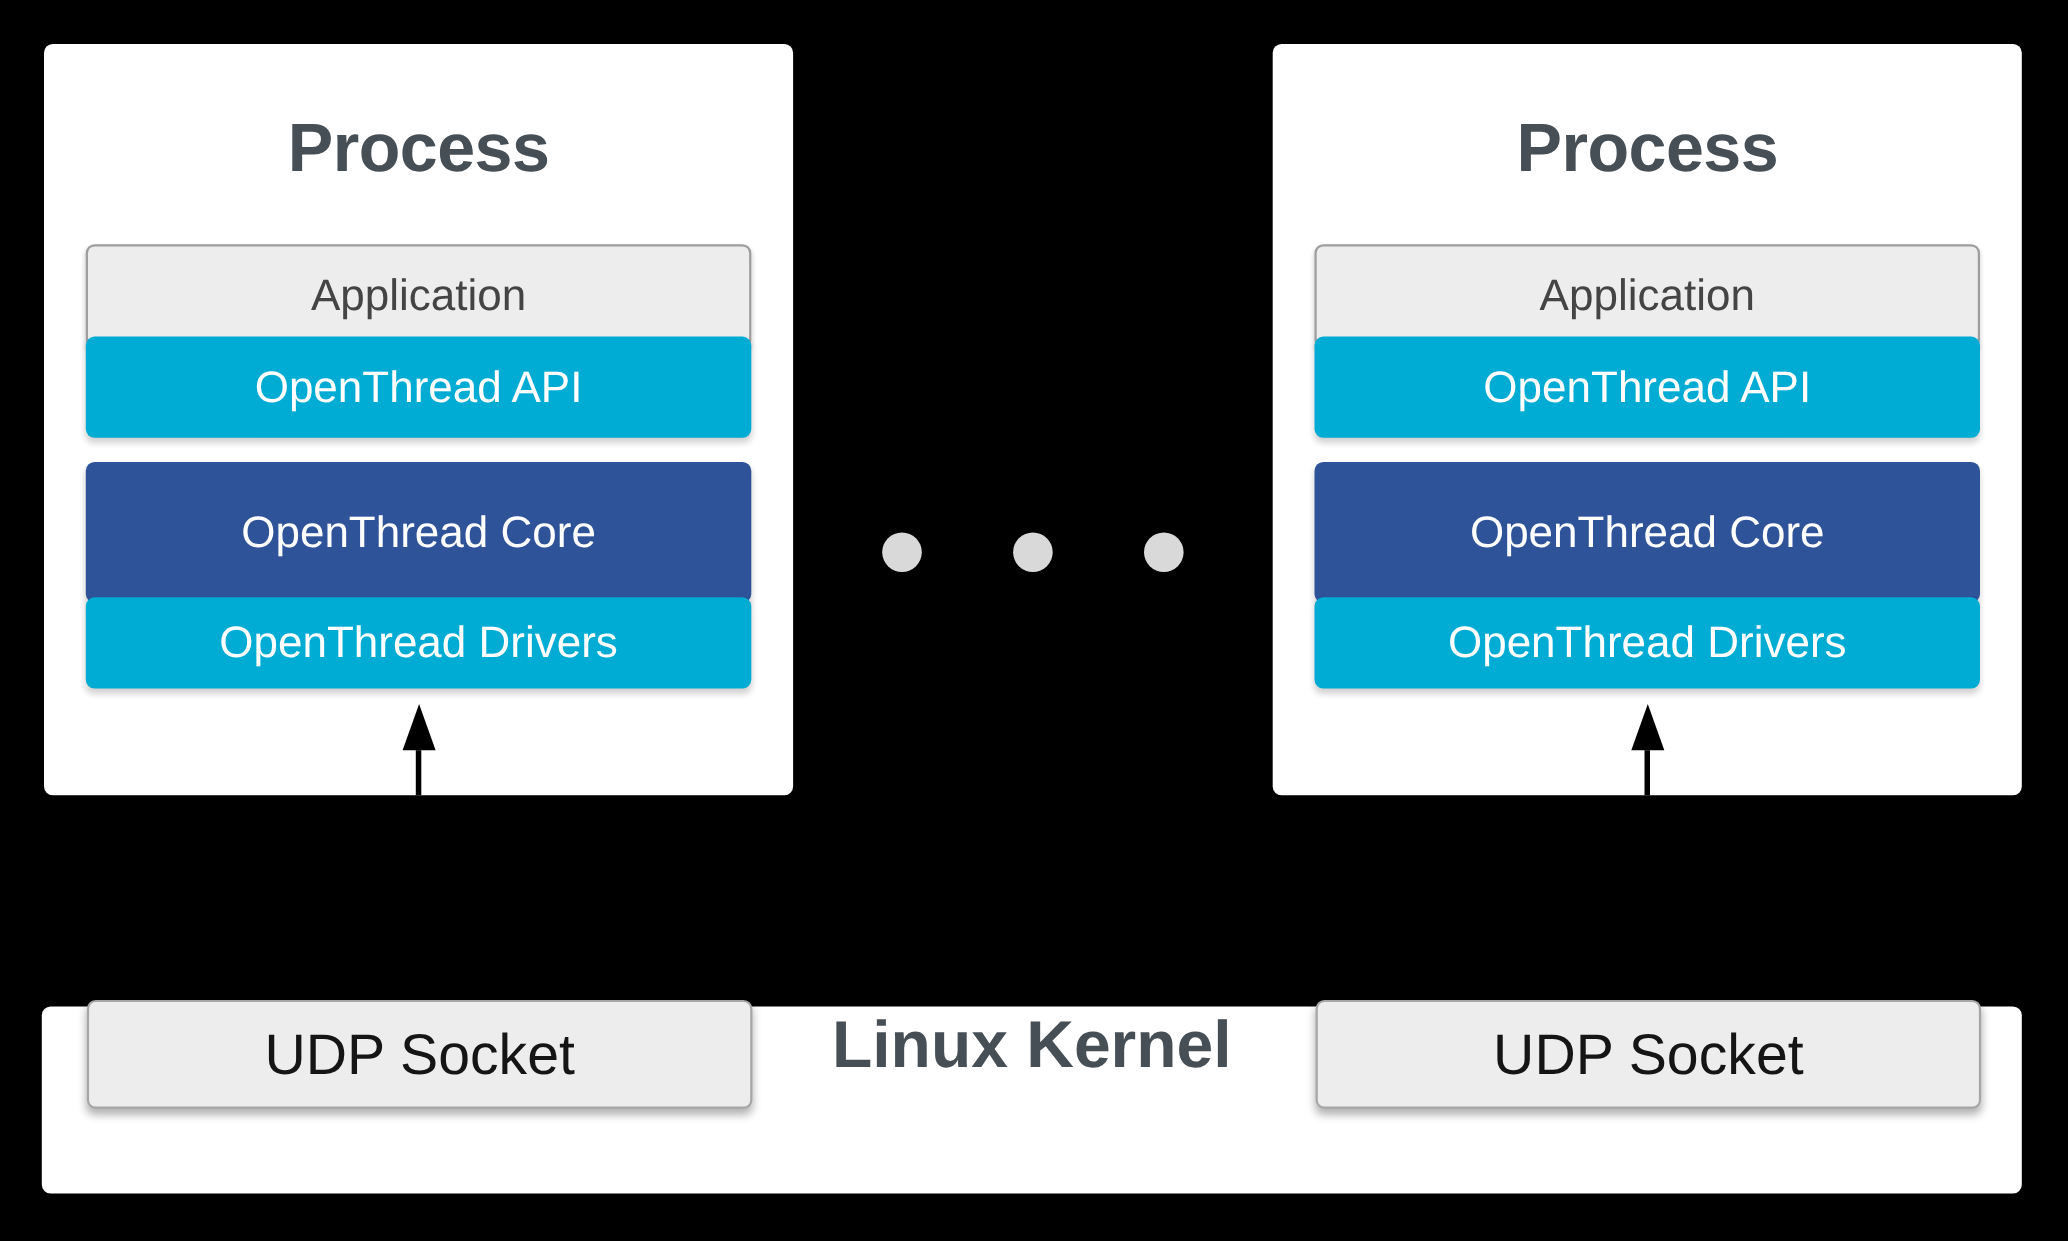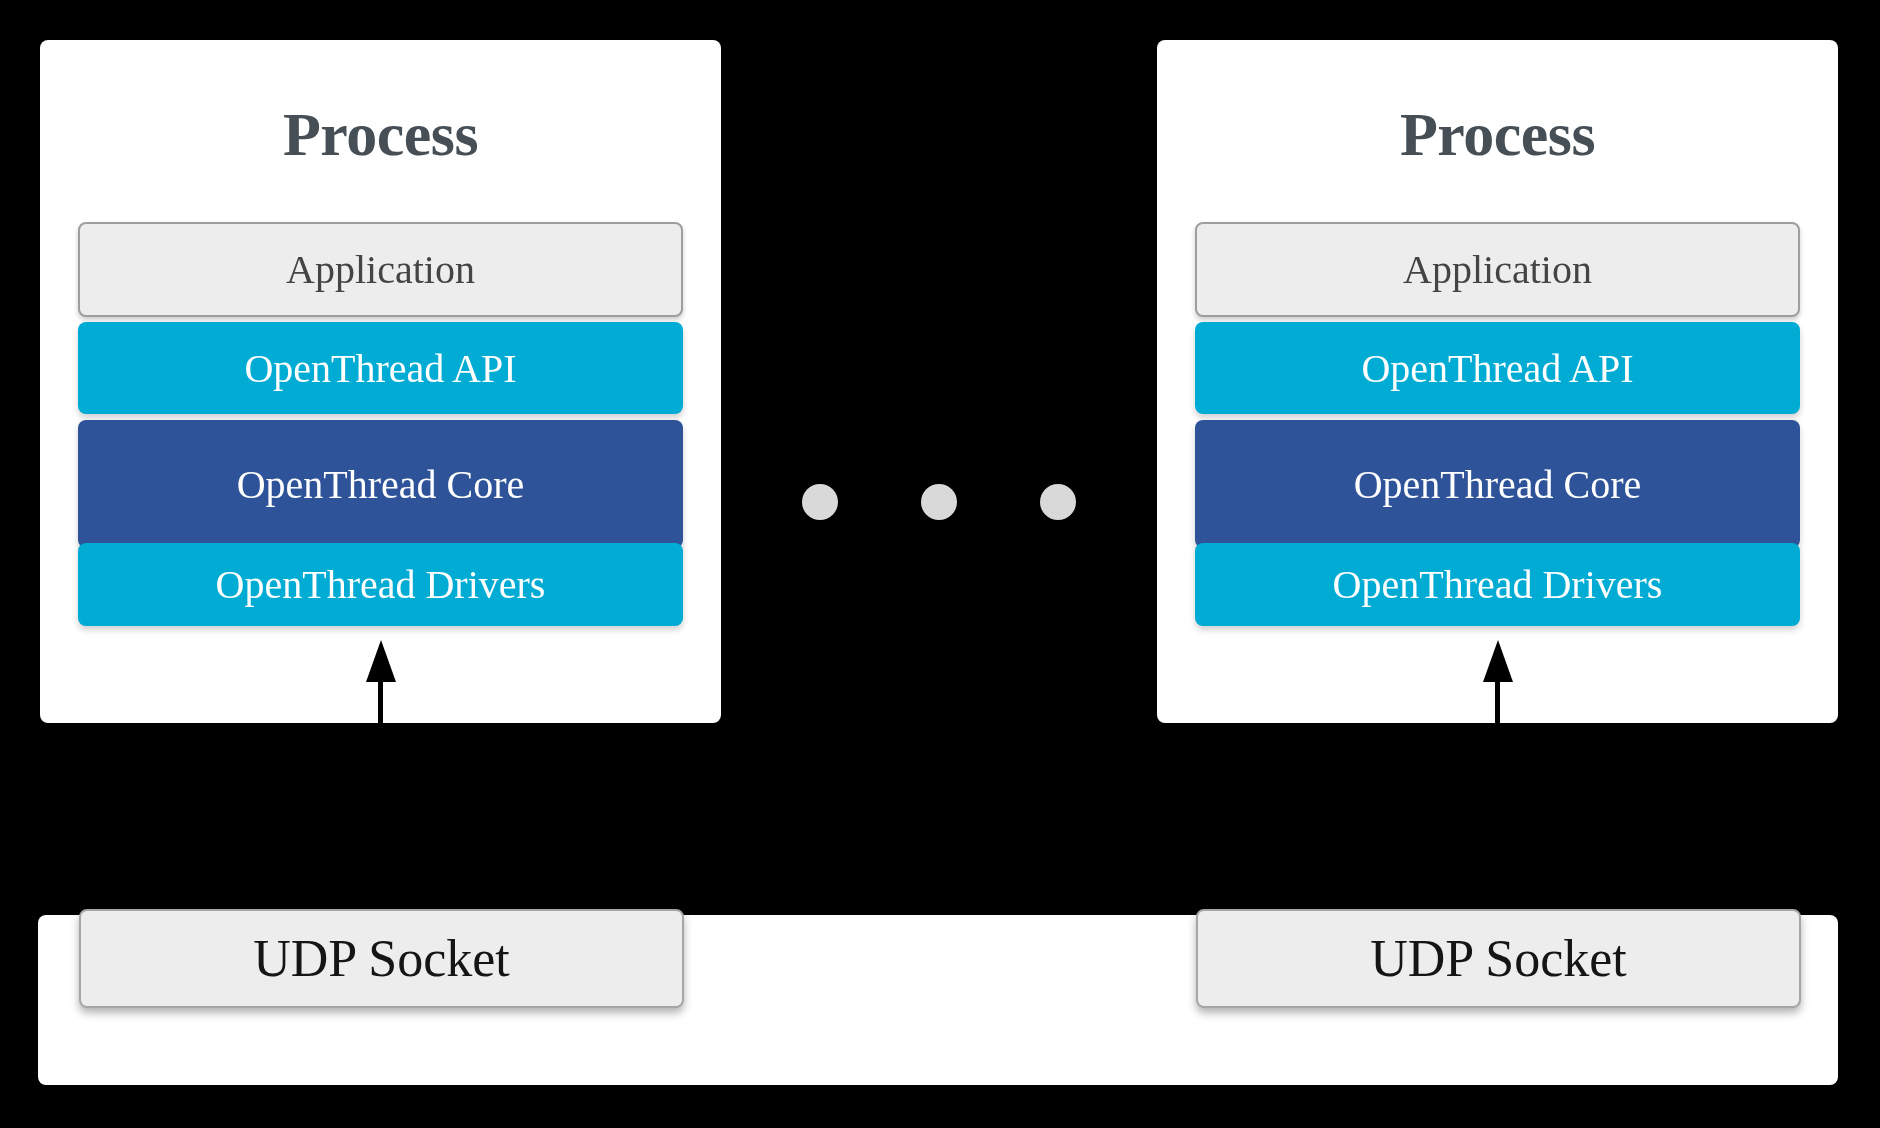--- a/index.html
+++ b/index.html
@@ -1,30 +1,30 @@
 <!DOCTYPE html>
 <html style="--canvas-bg: #000000; --box-bg: #FFFFFF; --cyan: #00ABD4; --blue: #2F5399; --plain-bg: #EDEDED; --plain-border: #9E9E9E; --udp-border: #A6A6A6; --title-text: #474F56; --kernel-text: #474F56; --plain-text: #444444; --udp-text: #151515; --dot: #D9D9D9; --arrow: #000000;"><head>
 <meta charset="utf-8">
 <style>
   html,body{margin:0;padding:0;background:#000;}
   body{font-family:"Liberation Sans", sans-serif; -webkit-font-smoothing:antialiased;}
-  .canvas{position:relative;width:1880px;height:1128px;background:var(--canvas-bg,#000);overflow:hidden;font-family:Liberation Serif, serif;}
+  .canvas{position:relative;width:1880px;height:1128px;background:var(--canvas-bg,#000);overflow:hidden;}
 
   
   .process-box{position:absolute;top:40px;width:681px;height:683px;background:var(--box-bg,#fff);border-radius:8px;}
   .process-box.left{left:40px;}
   .process-box.right{left:1157px;}
   .process-title{position:absolute;top:63px;left:0;right:0;height:62px;display:flex;align-items:center;justify-content:center;
     font-size:62px;font-weight:700;color:var(--title-text,#474F56);letter-spacing:-0.5px;}
   .layer{position:absolute;left:38px;width:605px;border-radius:8px;display:flex;align-items:center;justify-content:center;
     font-size:40px;box-sizing:border-box;}
   .layer.plain{top:182px;height:95px;background:var(--plain-bg,#EDEDED);border:2px solid var(--plain-border,#9E9E9E);
     color:var(--plain-text,#444);box-shadow:0 3px 5px rgba(0,0,0,0.20);}
   .layer.cyan{background:var(--cyan,#00ABD4);color:#fff;box-shadow:0 4px 6px rgba(0,0,0,0.18);}
-  .layer.api{top:282px;height:92px;}
+  .layer.api{top:266px;height:92px;}
   .layer.blue{top:380px;height:128px;background:var(--blue,#2F5399);color:#fff;box-shadow:0 4px 6px rgba(0,0,0,0.18);}
   .layer.drivers{top:503px;height:83px;}
 
   
   .arrow{position:absolute;left:50%;bottom:0;transform:translateX(-50%);width:30px;height:83px;}
   .arrow .head{width:0;height:0;margin:0 auto;
     border-left:15px solid transparent;border-right:15px solid transparent;
     border-bottom:42px solid var(--arrow,#000);}
   .arrow .shaft{width:5px;height:41px;margin:0 auto;background:var(--arrow,#000);}
 
@@ -73,16 +73,17 @@
     <div class="layer blue">OpenThread Core</div>
     <div class="layer cyan drivers">OpenThread Drivers</div>
     <div class="arrow">
       <div class="head"></div>
       <div class="shaft"></div>
     </div>
   </section>
 
   <section class="kernel">
     <div class="udp left">UDP Socket</div>
+    <div class="kernel-title">Linux Kernel</div>
     <div class="udp right">UDP Socket</div>
   </section>
 
 </div>
 
 </body></html>

